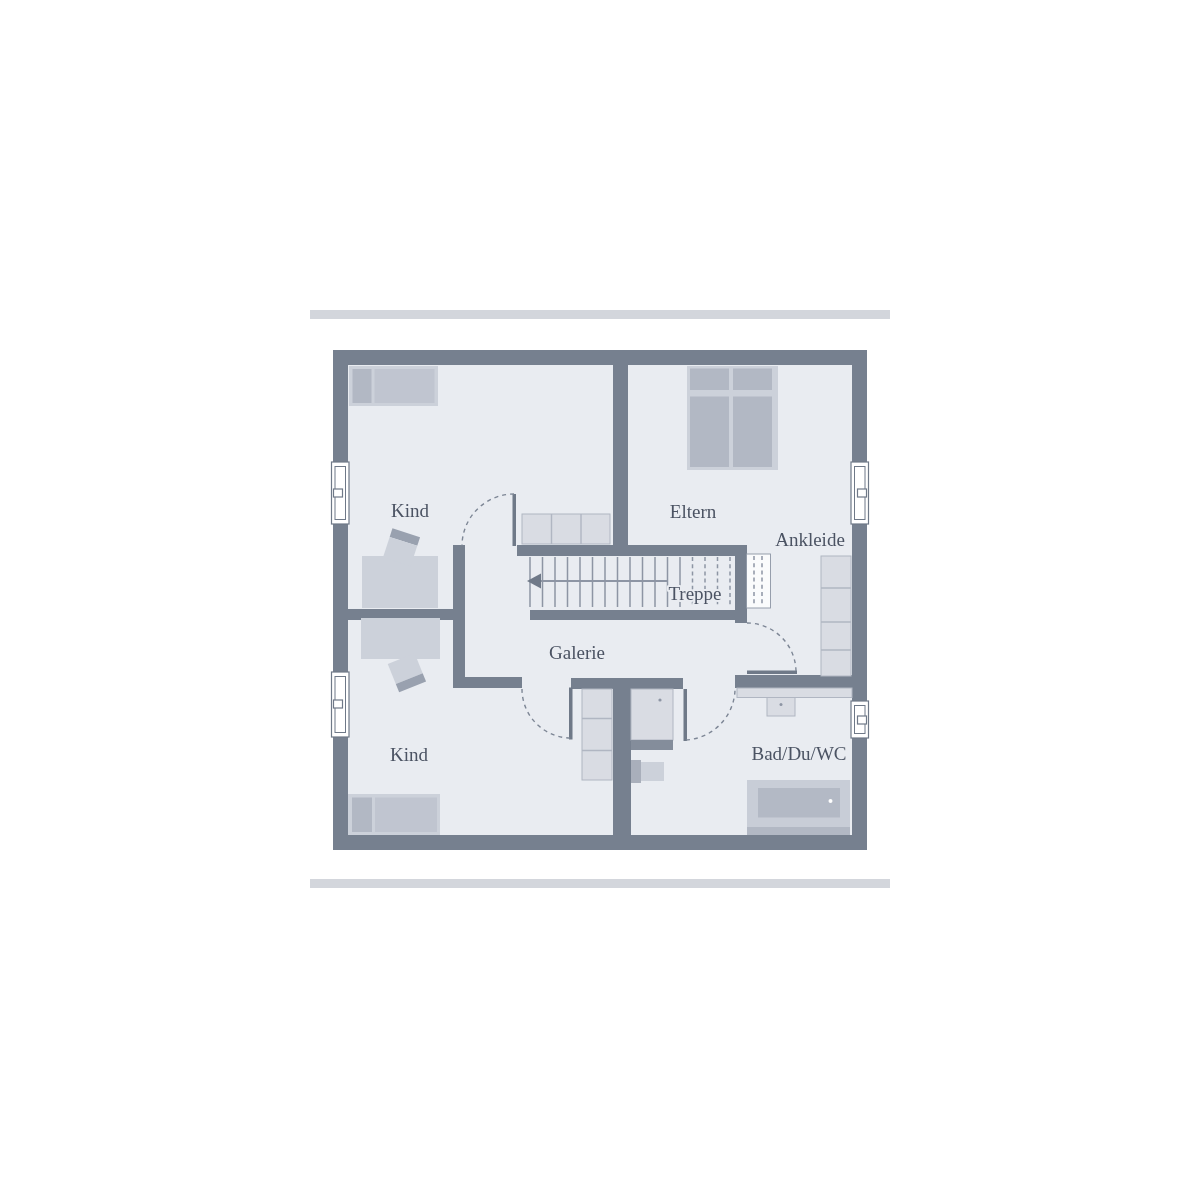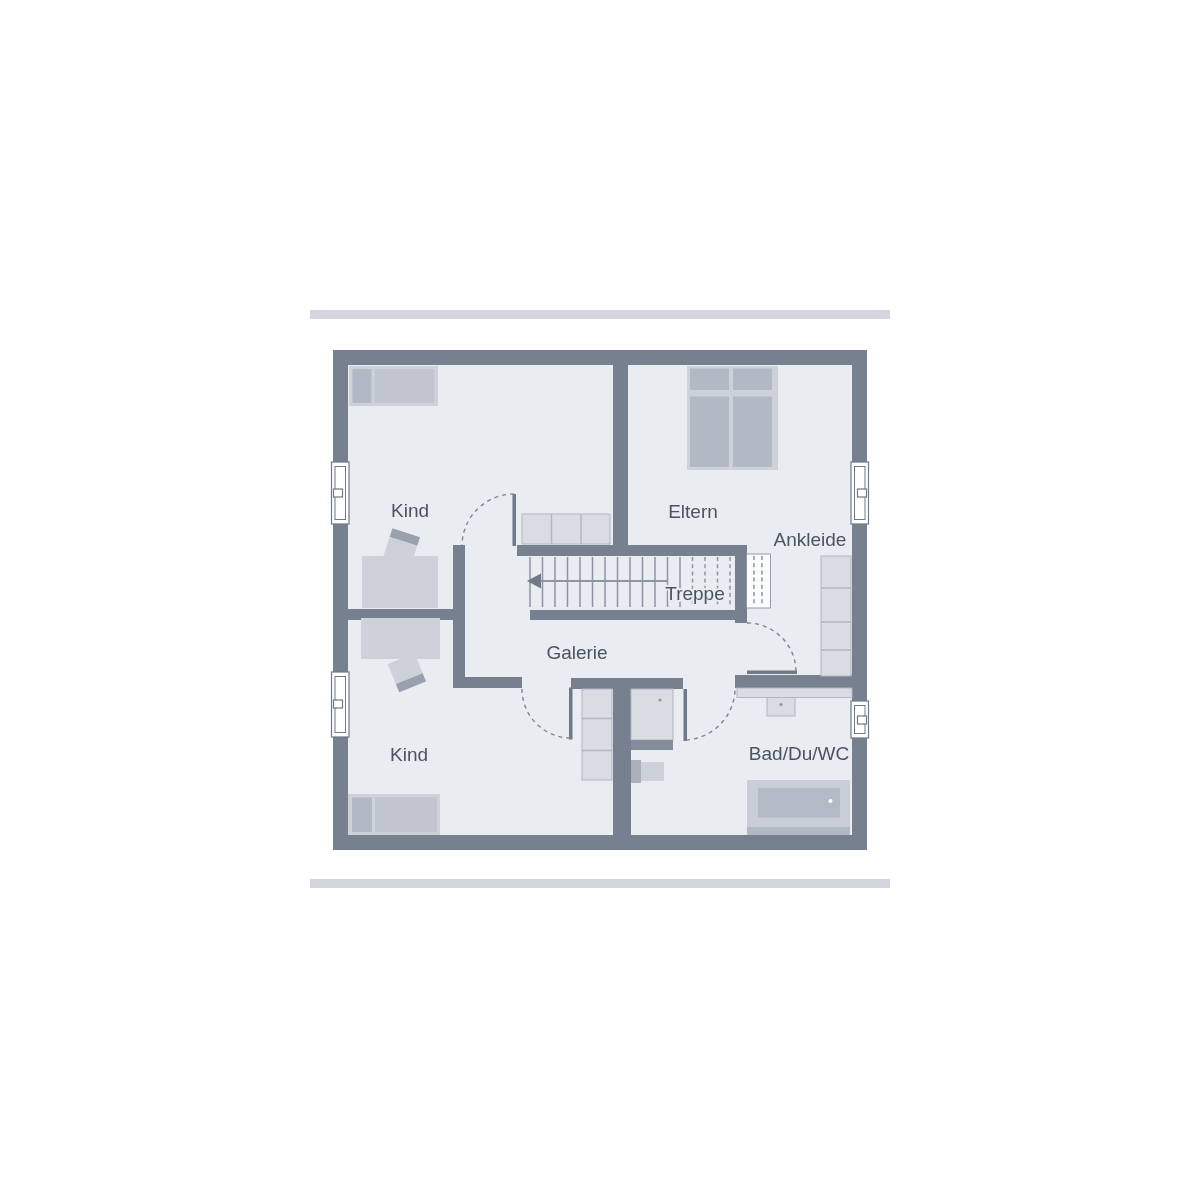--- a/index.html
+++ b/index.html
@@ -1,17 +1,17 @@
 <!DOCTYPE html>
 <html style="--background: #ffffff; --divider_bar: #d3d6dc; --wall: #76808f; --floor: #e9ecf1; --furniture_light: #ccd1da; --furniture_mid: #b2b8c4; --furniture_mid2: #c0c5d0; --furniture_dark: #a9afbb; --furniture_pale: #d9dce3; --cabinet_divider: #b0b6c2; --stair_line: #8d95a4; --dash_line: #7d8695; --door_leaf: #6f7988; --window_frame: #6f7988; --chair_back: #99a1af; --shower_strip: #848d9b; --tub_outer: #c8cdd7; --tub_inner: #b3b9c5; --text: #4b5363;"><head>
 <meta charset="utf-8">
 <style>
   html,body{margin:0;padding:0;background:#fff;}
   .canvas{position:relative;width:1200px;height:1200px;background:var(--background,#fff);
-          font-family:Liberation Sans, sans-serif;overflow:hidden;}
+          font-family:Liberation Serif, serif;overflow:hidden;}
   .canvas svg{position:absolute;left:0;top:0;}
   .bar{fill:var(--divider_bar);}
   .floor{fill:var(--floor);}
   .wall{fill:var(--wall);}
   .furn-light{fill:var(--furniture_light);}
   .furn-mid{fill:var(--furniture_mid);}
   .furn-mid2{fill:var(--furniture_mid2);}
   .furn-dark{fill:var(--furniture_dark);}
   .furn-pale{fill:var(--furniture_pale);stroke:var(--cabinet_divider);stroke-width:1;}
   .divline{stroke:var(--cabinet_divider);stroke-width:1.4;fill:none;}

